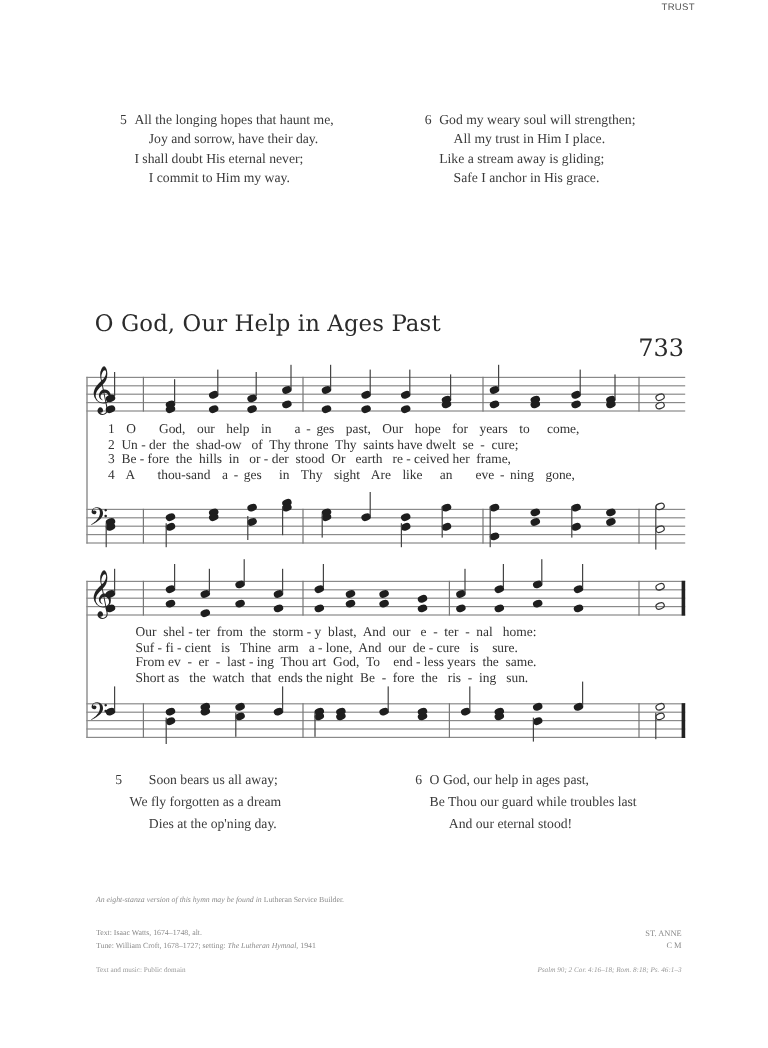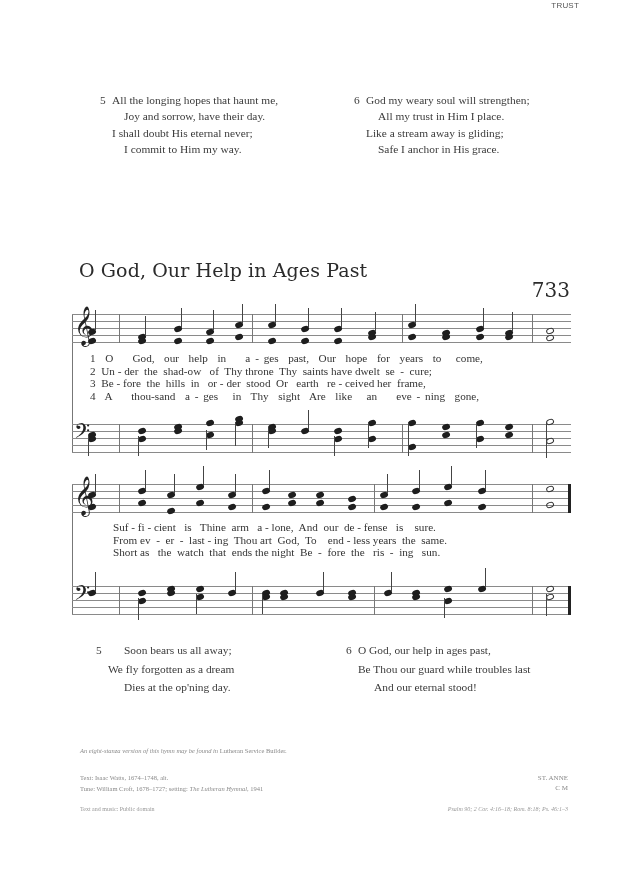--- a/index.html
+++ b/index.html
@@ -267,21 +267,22 @@
     <div class="note" style="left:372px;top:16px"></div>
     <div class="stem" style="left:379px;top:-18px;height:20px"></div>
   <div class="note" style="left:406px;top:4px"></div>
     <div class="note" style="left:406px;top:20px"></div>
     <div class="stem" style="left:413px;top:-14px;height:20px"></div>
   <div class="note half" style="left:474px;top:2px"></div>
     <div class="note half" style="left:474px;top:18px"></div>
 </div>
 
 <div class="lyrics" style="top:521px; left:113px;">
-  <div class="row" style="white-space:pre;">Suf - fi - cient   is   Thine  arm   a - lone,  And  our  de - fense   is    sure.</div>
+  <div class="row" style="white-space:pre;">Our  shel - ter  from  the  storm - y  blast,  And  our   e  -  ter  -  nal   home:</div>
+  <div class="row" style="white-space:pre;">Suf - fi - cient   is   Thine  arm   a - lone,  And  our  de - cure   is    sure.</div>
   <div class="row" style="white-space:pre;">From ev  -  er  -  last - ing  Thou art  God,  To    end - less years  the  same.</div>
   <div class="row" style="white-space:pre;">Short as   the  watch  that  ends the night  Be  -  fore  the   ris  -  ing   sun.</div>
 </div>
 
 <div class="staff" style="top:586px;">
   <div class="sl" style="top:0"></div>
     <div class="sl" style="top:7px"></div>
     <div class="sl" style="top:14px"></div>
     <div class="sl" style="top:21px"></div>
     <div class="sl" style="top:28px"></div>

